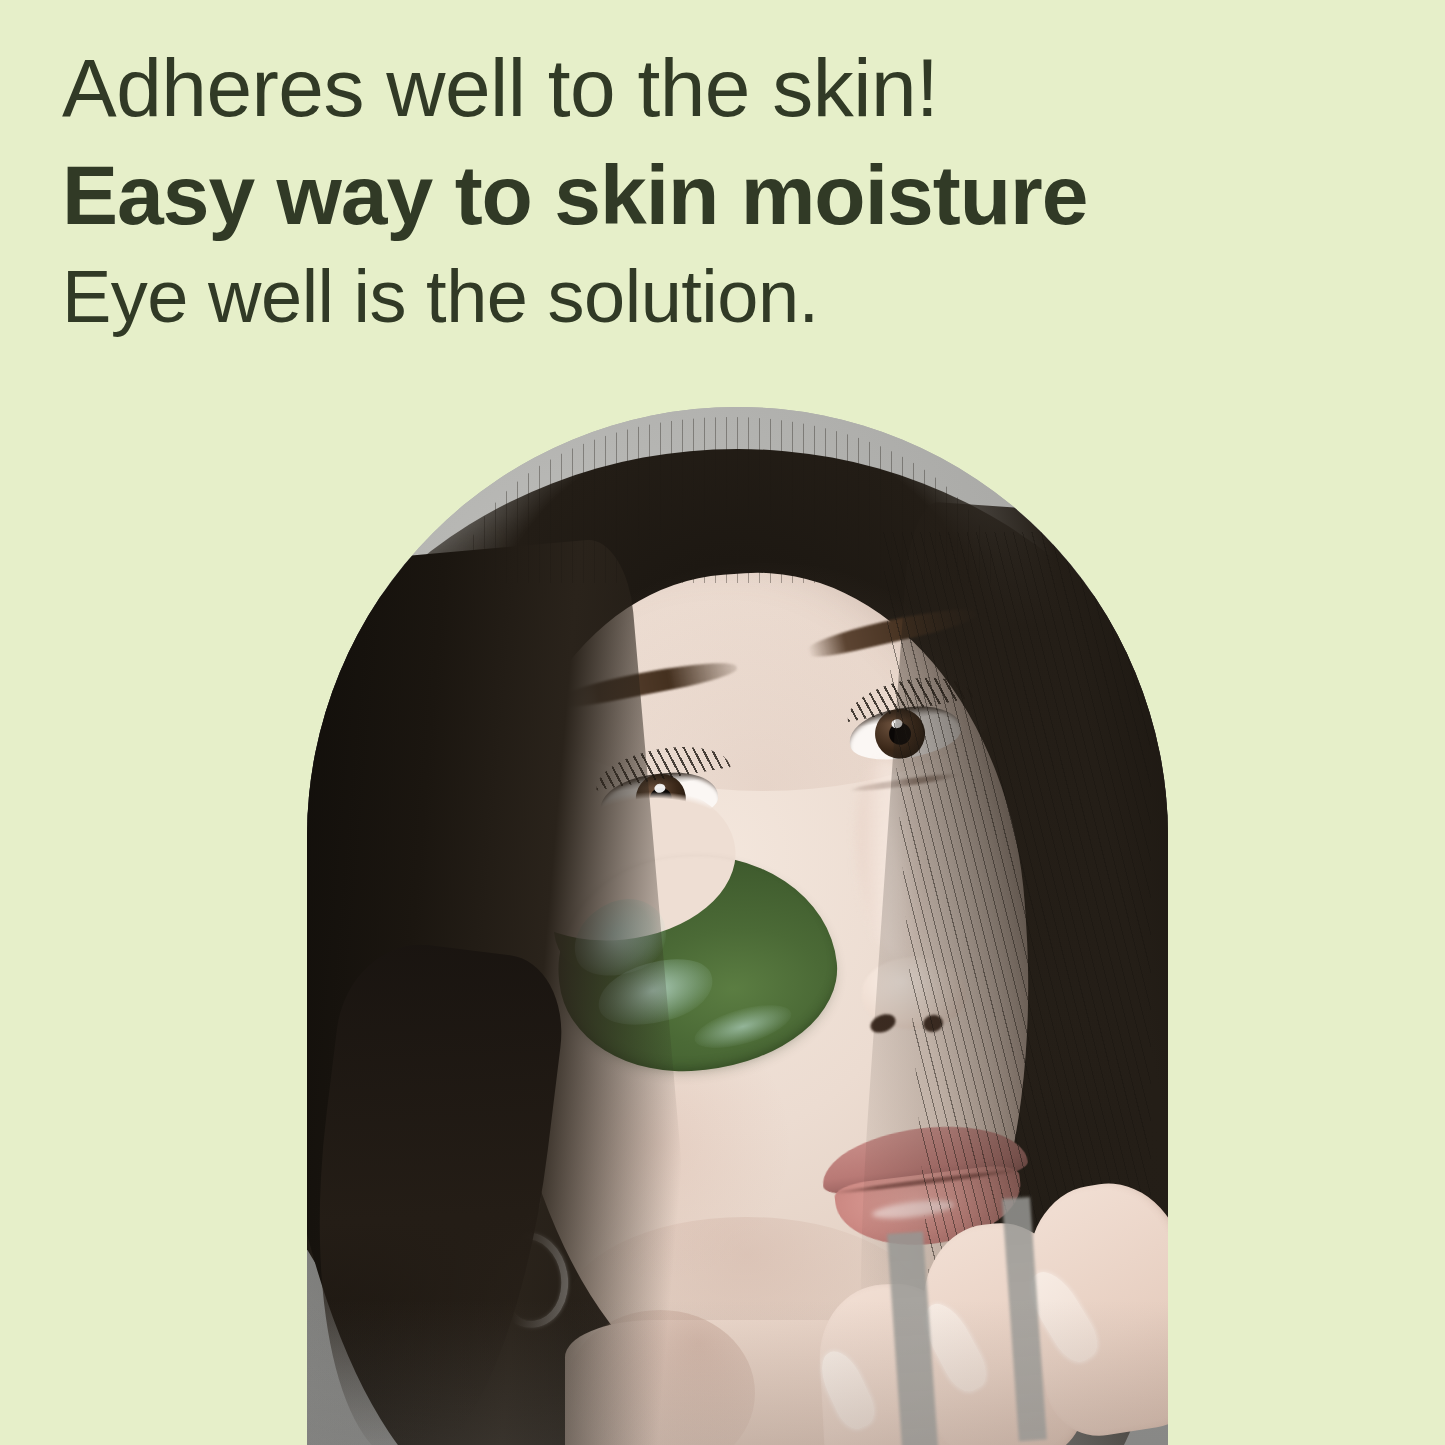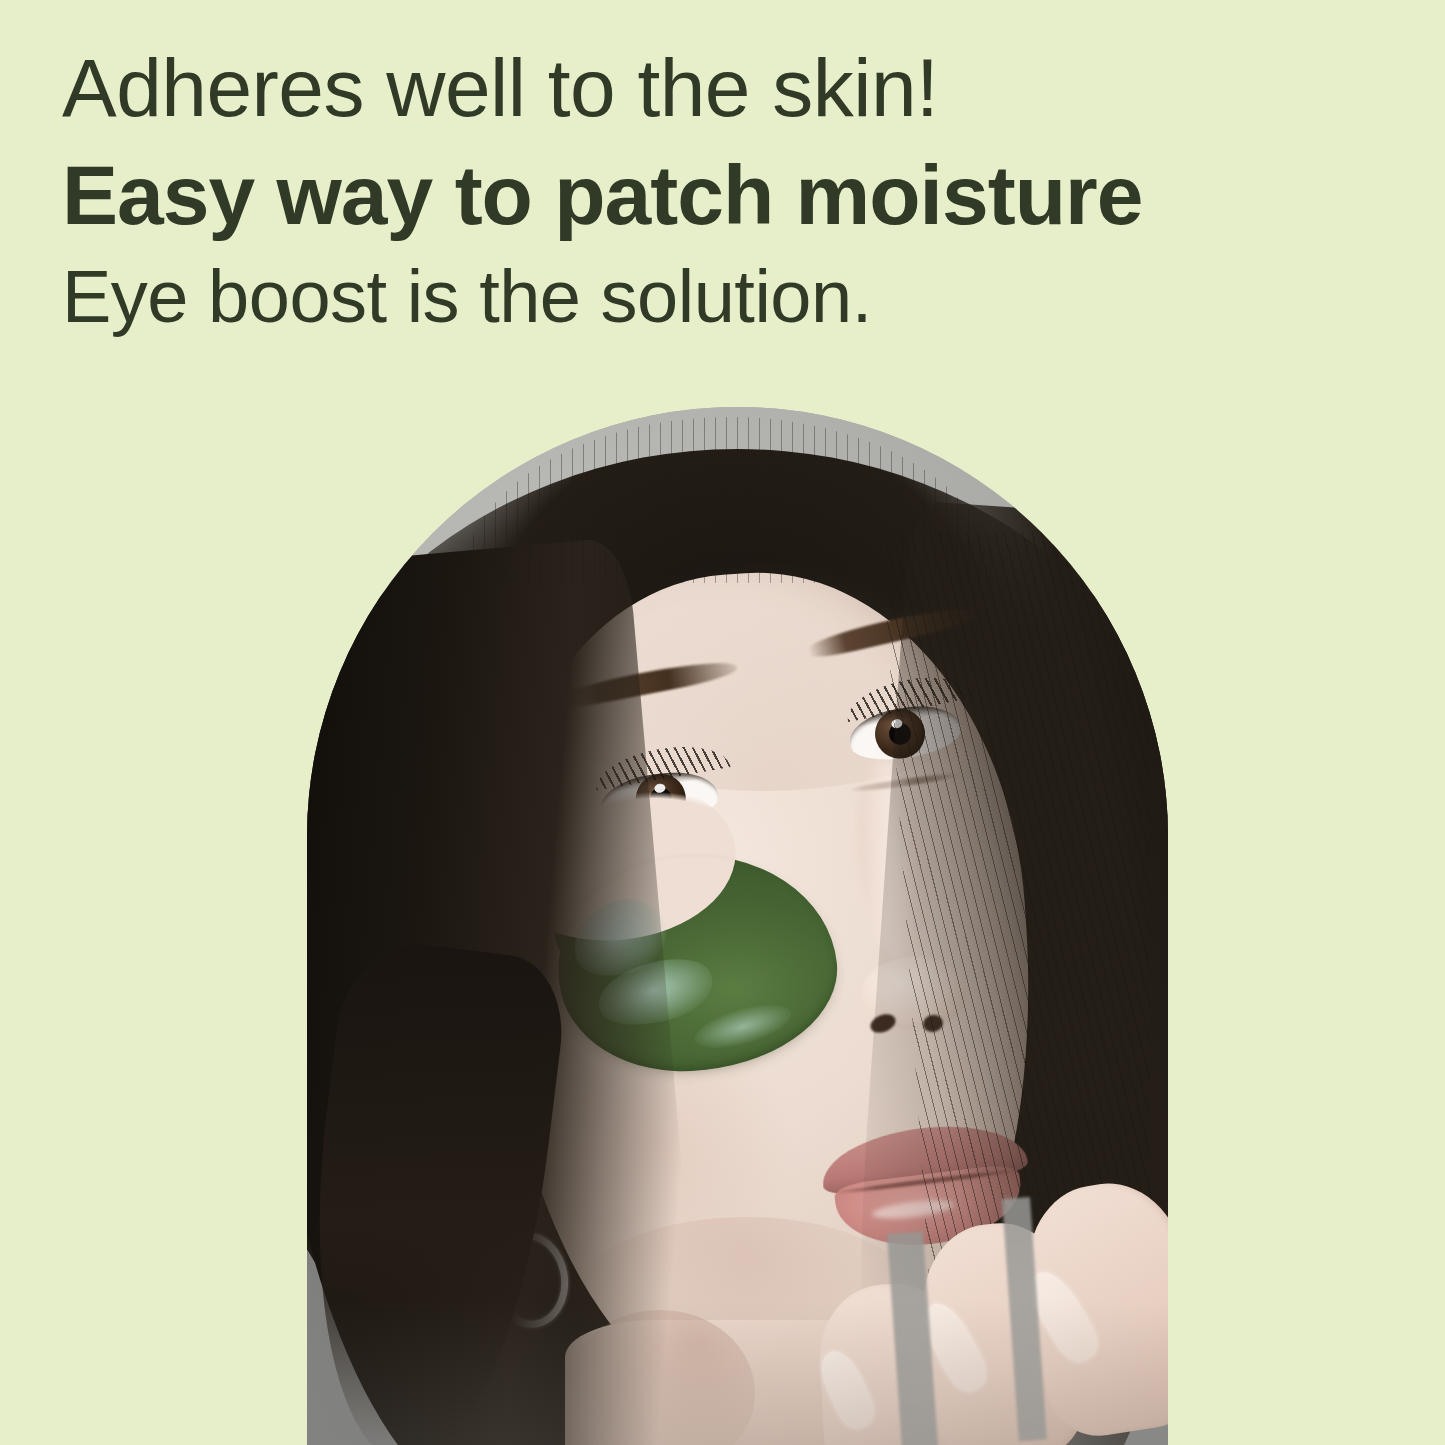--- a/index.html
+++ b/index.html
@@ -563,22 +563,22 @@
     pointer-events: none;
   }
 </style>
 </head>
 <body>
 
 <div id="promo-card">
 
   <div class="headline-block">
     <div class="headline-line line-top">Adheres well to the skin!</div>
-    <div class="headline-line line-main">Easy way to patch moisture</div>
-    <div class="headline-line line-sub">Eye boost is the solution.</div>
+    <div class="headline-line line-main">Easy way to skin moisture</div>
+    <div class="headline-line line-sub">Eye well is the solution.</div>
   </div>
 
   <div class="photo-arch">
     <div class="photo-inner">
 
       <div class="backdrop"></div>
       <div class="backdrop-shadow"></div>
 
       <div class="hair-back"></div>
 

